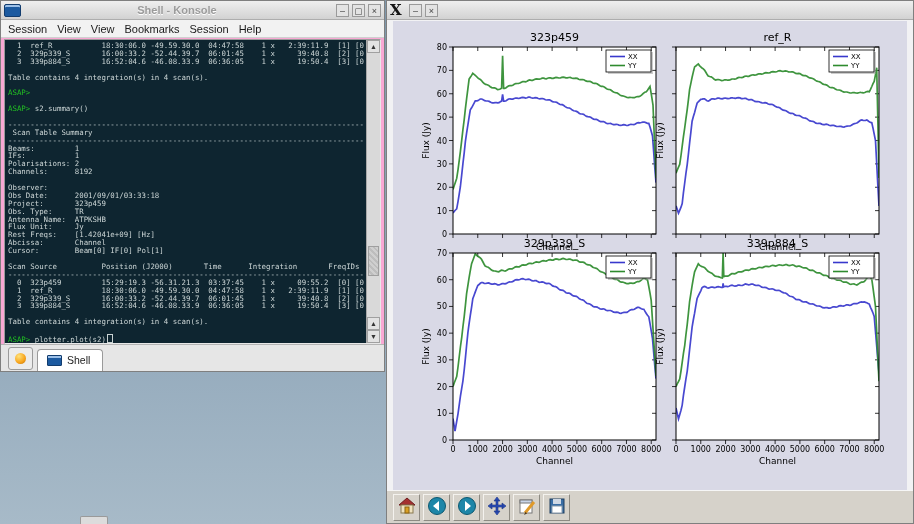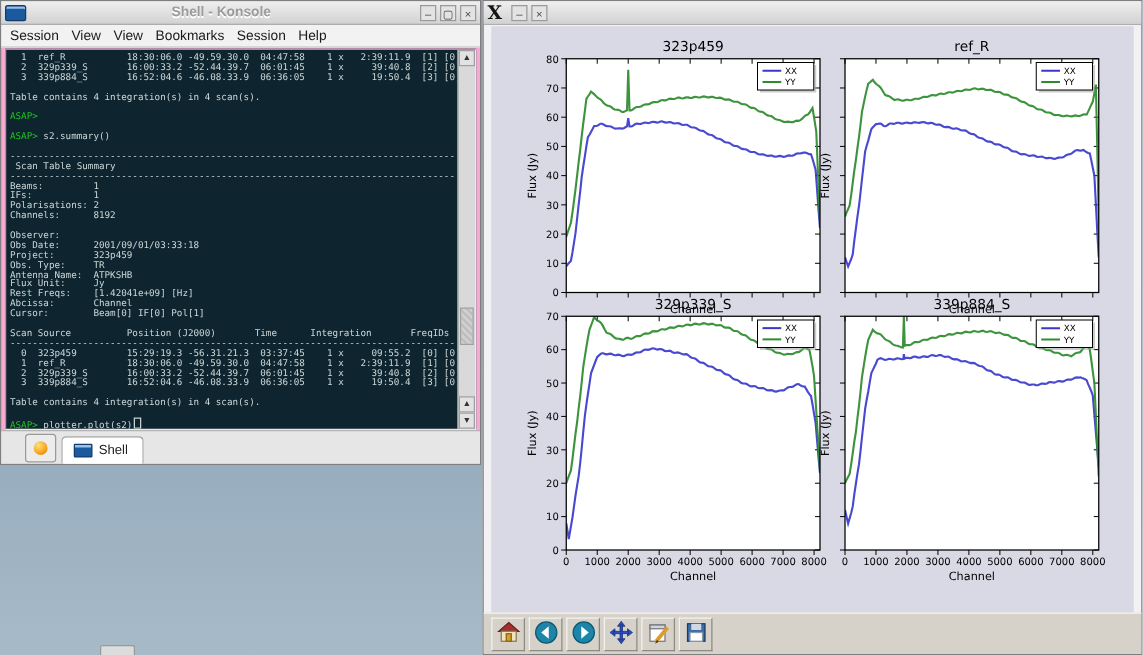--- a/index.html
+++ b/index.html
@@ -32,21 +32,21 @@
   .cursor{display:inline-block;width:4px;height:7px;border:1px solid #c8d2d2;
           vertical-align:-1px;margin-left:1px;}
   .kscroll{position:absolute;top:0;right:0;bottom:0;width:13px;background:#d9d9d9;
            border-left:1px solid #a8a8a8;}
   .sbtn{position:absolute;left:0;width:13px;height:13px;background:#e2e2e2;border:1px solid #a0a0a0;
         box-sizing:border-box;font-size:7px;line-height:11px;text-align:center;color:#333;}
   .sthumb{position:absolute;left:1px;width:11px;height:30px;top:68%;
           background:repeating-linear-gradient(45deg,#cfcfcf 0 2px,#bdbdbd 2px 4px);
           border:1px solid #9f9f9f;box-sizing:border-box;}
   .tabbar{position:absolute;left:0;right:0;bottom:0;height:26px;background:#e6e6e6;
-          border-top:1px solid #b4b4b4;display:flex;align-items:flex-end;padding:0 18px;}
+          border-top:1px solid #b4b4b4;display:flex;align-items:flex-end;padding:0 6px;}
   .bulletbtn{width:23px;height:21px;margin:0 4px 1px 1px;border:1px solid #9a9a9a;border-radius:3px;
              background:#ececec;display:flex;align-items:center;justify-content:center;}
   .bullet{width:11px;height:11px;border-radius:50%;
           background:radial-gradient(circle at 35% 30%,#ffe27a,#f7a31b 60%,#b96e08);}
   .tab{display:flex;align-items:center;gap:5px;padding:3px 12px 4px 9px;margin-right:2px;
        border:1px solid #9a9a9a;border-bottom:none;border-radius:4px 4px 0 0;background:#d7d7d7;
        font-size:10.5px;color:#222;height:14px;}
   .tab.active{background:#ffffff;}
   .tabicon{width:13px;height:9px;background:#1c5aa0;border:1px solid #123c6e;border-radius:1px;
            box-shadow:inset 0 2px 0 #9cc0e8;}

